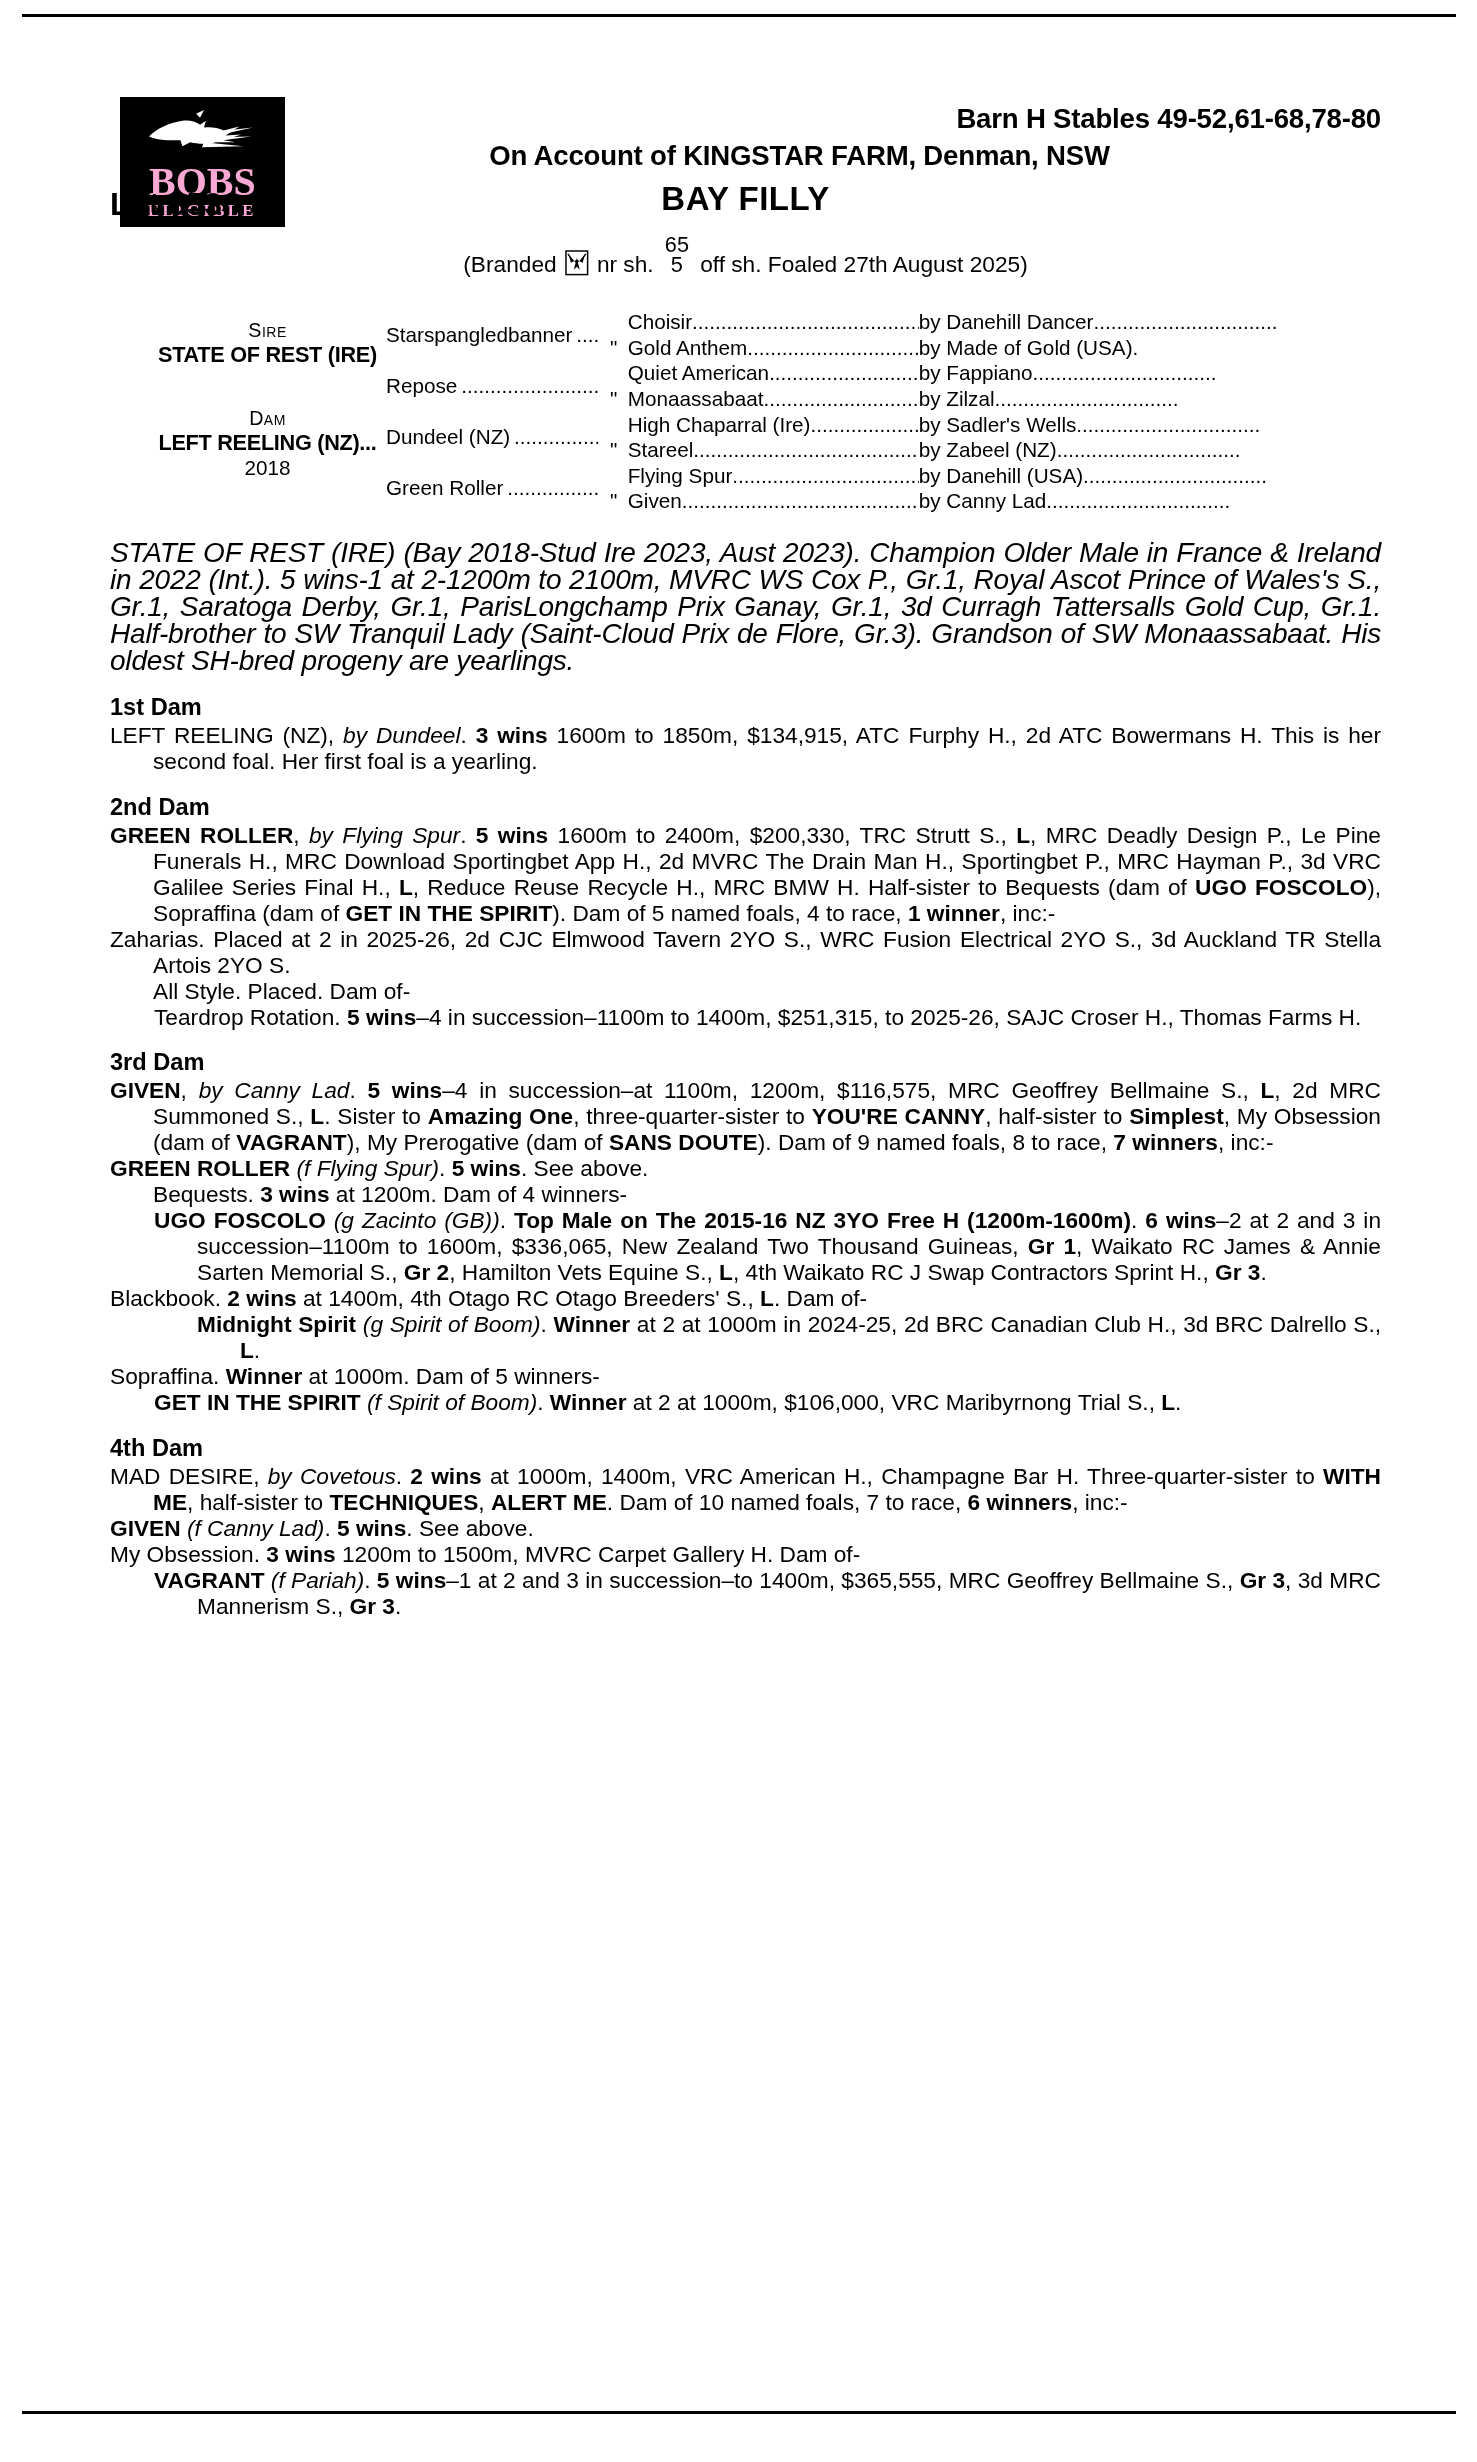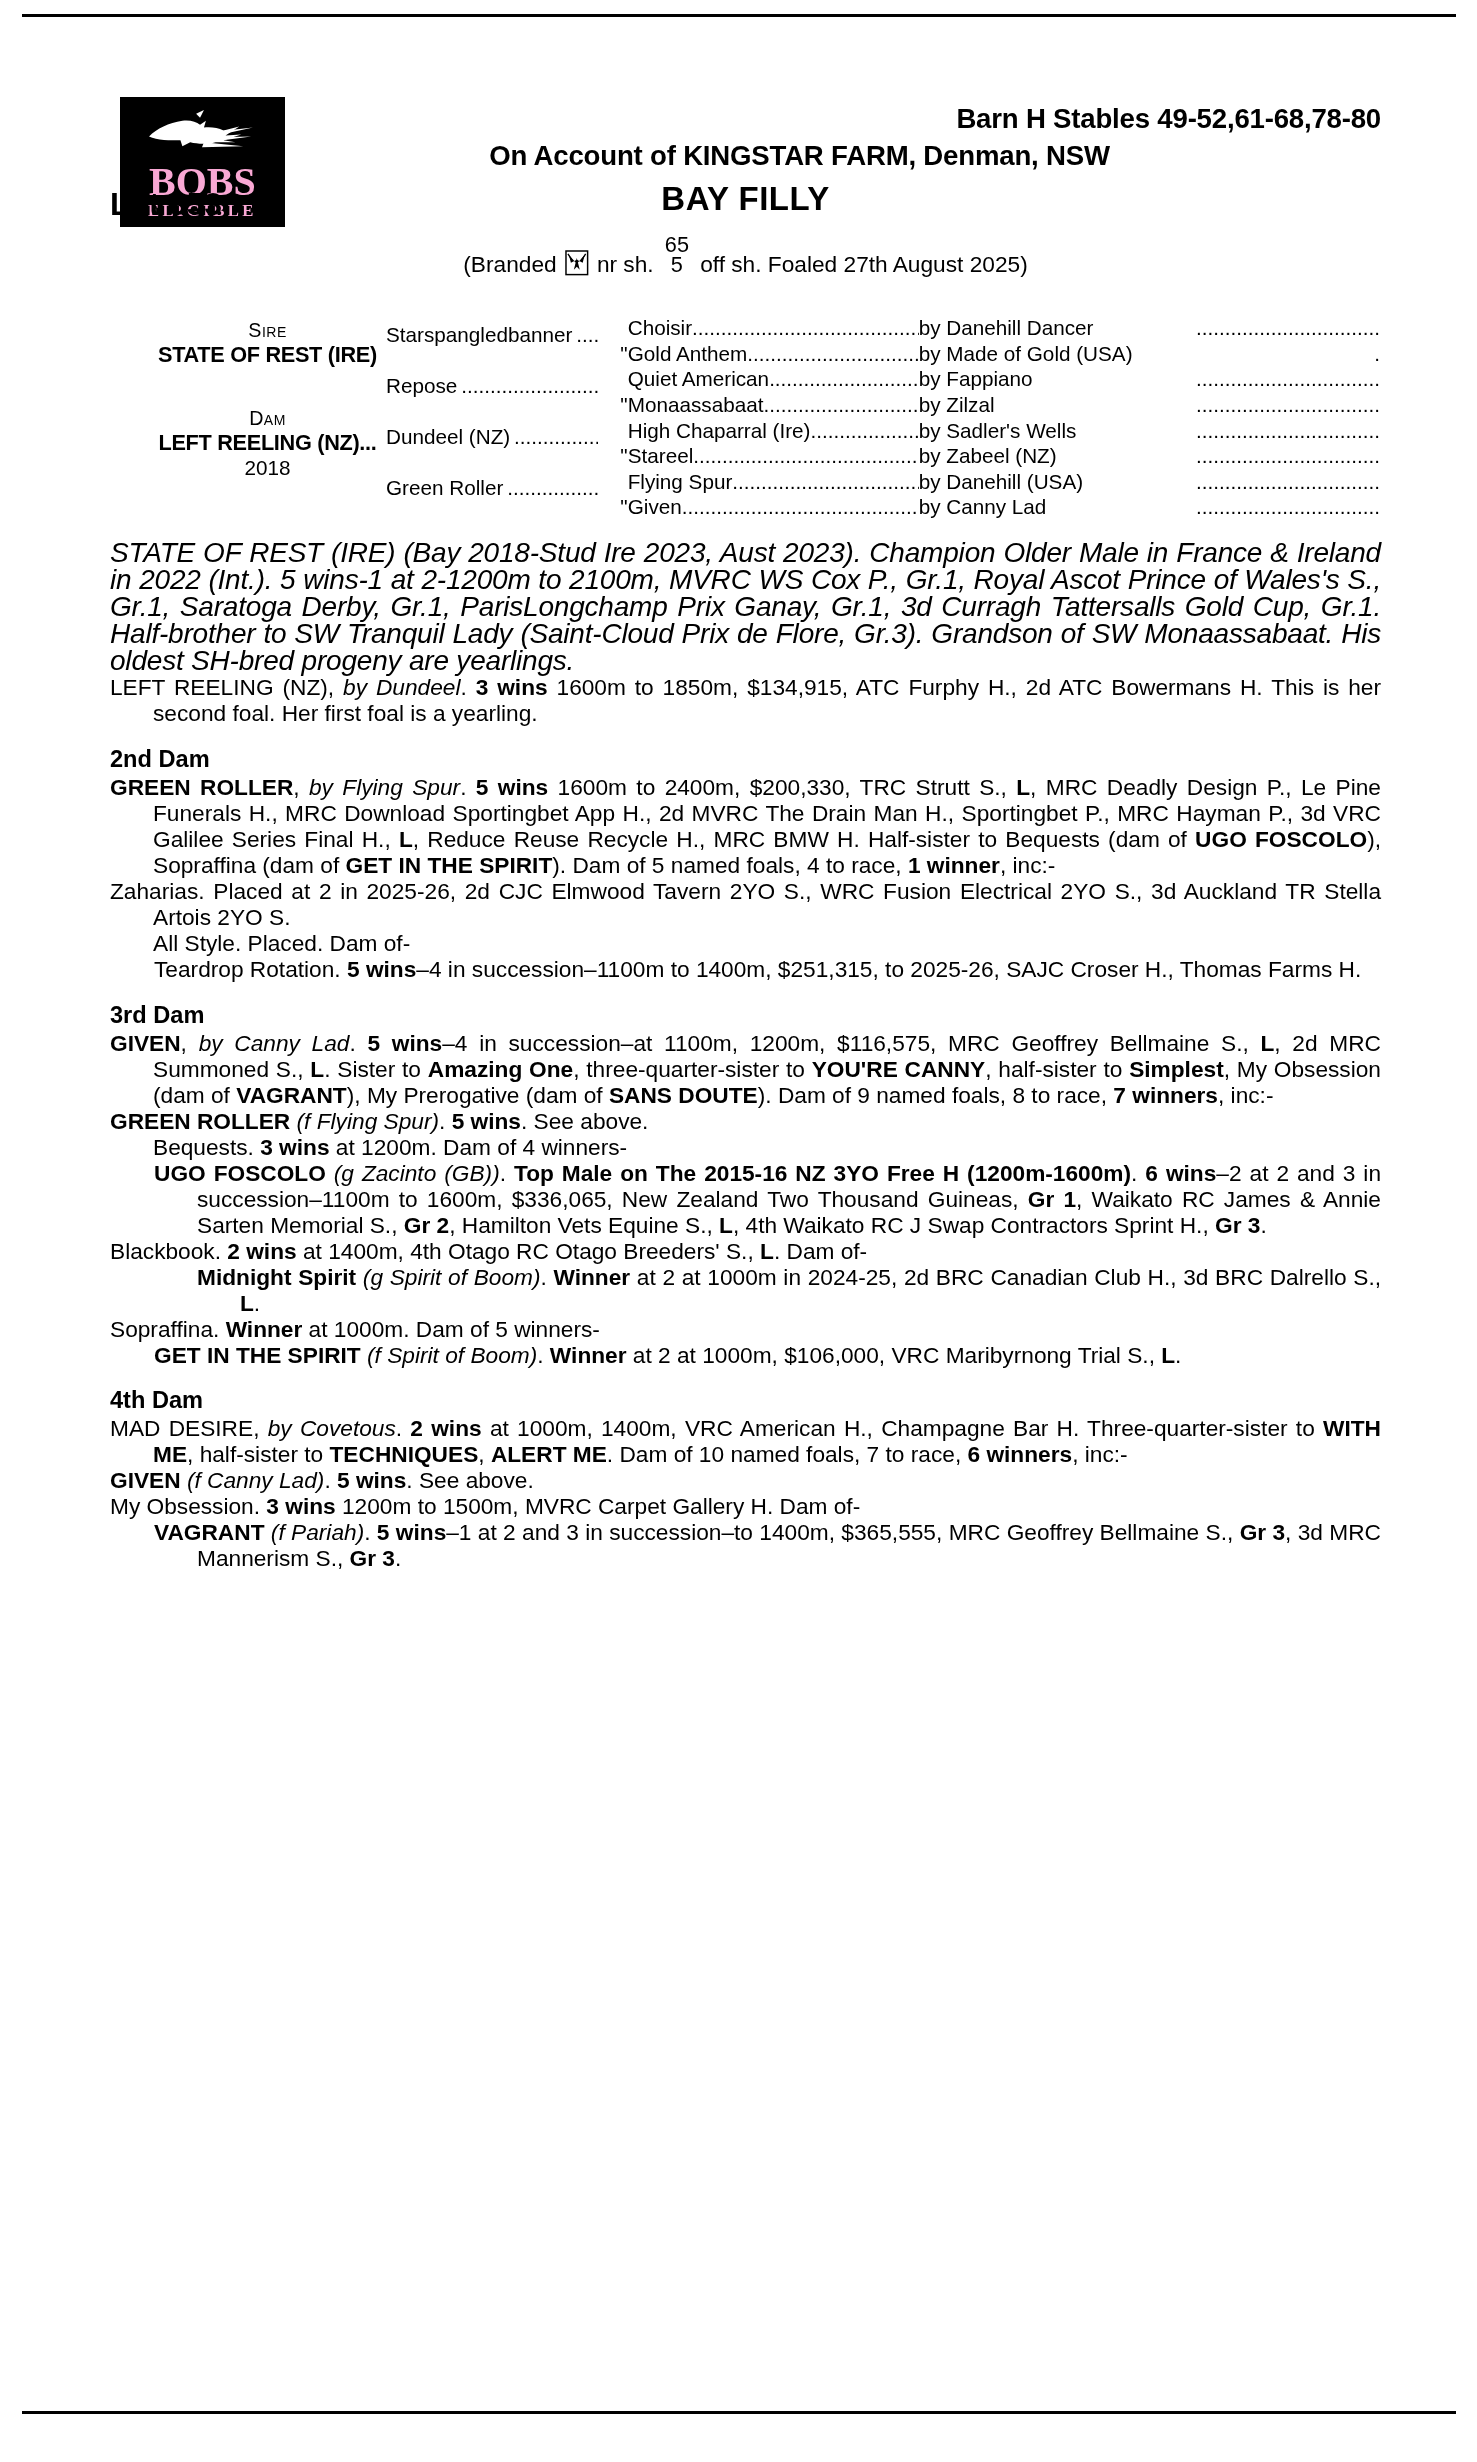--- a/index.html
+++ b/index.html
@@ -187,23 +187,22 @@
   .ped-col2 .dots {
     flex: 1 1 auto;
     overflow: hidden;
     white-space: nowrap;
     margin-left: 3.9px;
   }
 
   .ped-col3 {
     position: absolute;
     left: 500px;
-    top: 17px;
+    top: 11px;
     width: 770px;
-    text-align: right;
   }
   .ped-col3 .row {
     height: 25.6px;
     display: flex;
     align-items: baseline;
     white-space: nowrap;
     font-size: 20.7px;
   }
   .ped-col3 .dq {
     width: 17.7px;
@@ -434,20 +433,21 @@
           <span class="right">
               <span class="nm">by Canny Lad</span>
               <span class="dots">................................</span>
             </span>
         </div>
       </div>
     </div>
 
     <div class="sire-blurb">STATE OF REST (IRE) (Bay 2018-Stud Ire 2023, Aust 2023). Champion Older Male in France &amp; Ireland in 2022 (Int.). 5 wins-1 at 2-1200m to 2100m, MVRC WS Cox P., Gr.1, Royal Ascot Prince of Wales's S., Gr.1, Saratoga Derby, Gr.1, ParisLongchamp Prix Ganay, Gr.1, 3d Curragh Tattersalls Gold Cup, Gr.1. Half-brother to SW Tranquil Lady (Saint-Cloud Prix de Flore, Gr.3). Grandson of SW Monaassabaat. His oldest SH-bred progeny are yearlings.</div>
 
+    <div class="dam-head">1st Dam</div>
     <p class="para hang1"><span>LEFT REELING (NZ)</span><span>, </span><i>by Dundeel</i><span>. </span><b>3 wins</b><span> 1600m to 1850m, $134,915, ATC Furphy H., 2d ATC Bowermans H. This is her second foal. Her first foal is a yearling.</span></p>
 
     <div class="dam-head">2nd Dam</div>
     <p class="para hang1"><b>GREEN ROLLER</b>, <i>by Flying Spur</i>. <b>5 wins</b><span> 1600m to 2400m, $200,330, TRC Strutt S., </span><b>L</b><span>, MRC Deadly Design P., Le Pine Funerals H., MRC Download Sportingbet App H., 2d MVRC The Drain Man H., Sportingbet P., MRC Hayman P., 3d VRC Galilee Series Final H., </span><b>L</b><span>, Reduce Reuse Recycle H., MRC BMW H. Half-sister to Bequests (dam of </span><b>UGO FOSCOLO</b><span>), Sopraffina (dam of </span><b>GET IN THE SPIRIT</b><span>). Dam of 5 named foals, 4 to race, </span><b>1 winner</b><span>, inc:-</span></p>
     <p class="para hang1">Zaharias. Placed at 2 in 2025-26, 2d CJC Elmwood Tavern 2YO S., WRC Fusion Electrical 2YO S., 3d Auckland TR Stella Artois 2YO S.</p>
     <p class="para nj lvl1">All Style. Placed. Dam of-</p>
     <p class="para hang2"><span>Teardrop Rotation. </span><b>5 wins</b><span>–4 in succession–1100m to 1400m, $251,315, to 2025-26, SAJC Croser H., Thomas Farms H.</span></p>
 
     <div class="dam-head">3rd Dam</div>
     <p class="para hang1"><b>GIVEN</b>, <i>by Canny Lad</i>. <b>5 wins</b><span>–4 in succession–at 1100m, 1200m, $116,575, MRC Geoffrey Bellmaine S., </span><b>L</b><span>, 2d MRC Summoned S., </span><b>L</b><span>. Sister to </span><b>Amazing One</b><span>, three-quarter-sister to </span><b>YOU'RE CANNY</b><span>, half-sister to </span><b>Simplest</b><span>, My Obsession (dam of </span><b>VAGRANT</b><span>), My Prerogative (dam of </span><b>SANS DOUTE</b><span>). Dam of 9 named foals, 8 to race, </span><b>7 winners</b><span>, inc:-</span></p>

